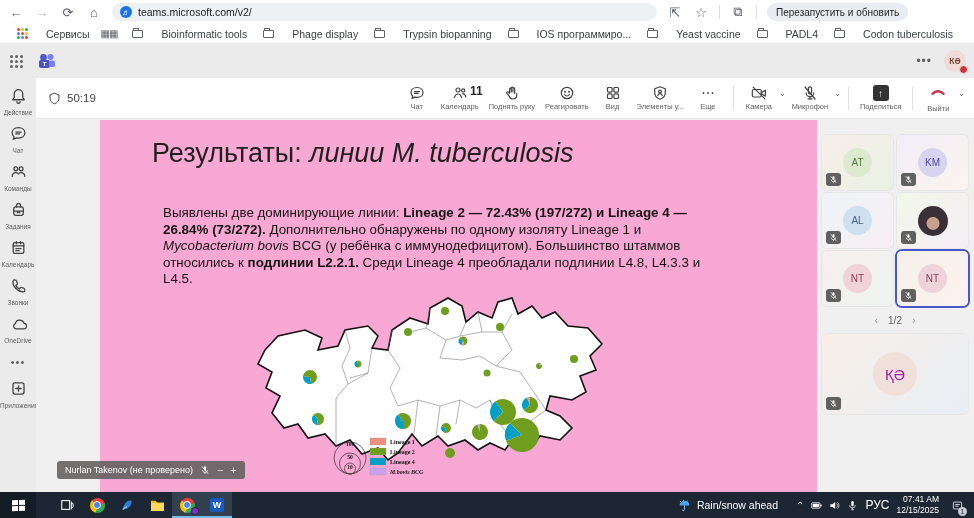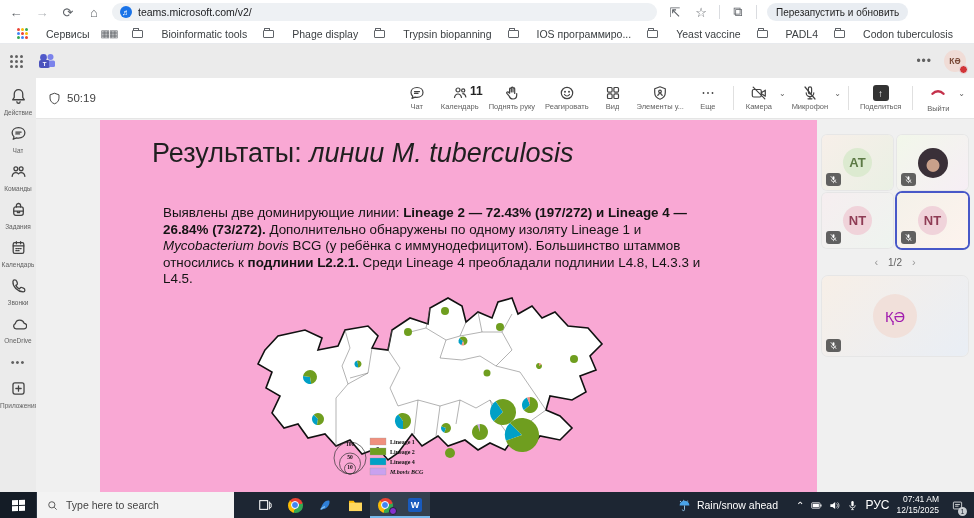--- a/index.html
+++ b/index.html
@@ -78,21 +78,21 @@
   .tile { position:relative; width:71px; height:55px; border-radius:5px; overflow:hidden; display:flex; align-items:center; justify-content:center; box-shadow:0 0 0 1px rgba(0,0,0,.04); }
   .tile.g0 { background:linear-gradient(135deg,#f7efe9,#eaf0e4); }
   .tile.g1 { background:linear-gradient(135deg,#f1eefa,#fdf4ee); }
   .tile.g2 { background:linear-gradient(135deg,#fdf2ef,#e9f2f3); }
   .tile.g3 { background:linear-gradient(135deg,#eef4f8,#f7eef2); }
   .tile.g4 { background:linear-gradient(135deg,#f2f7ea,#f6eef5); }
   .tile.g5 { background:linear-gradient(135deg,#eef1fb,#f6f0e8); }
   .tile.g6 { background:linear-gradient(135deg,#f6eef0,#eef4ef); }
   .tile.g7 { background:linear-gradient(135deg,#f4f1e9,#fdf3ee); }
   .tile.selected { box-shadow:0 0 0 2px #4858c8; }
-  .t-avatar { width:29px; height:29px; border-radius:50%; display:flex; align-items:center; justify-content:center; font-size:13px; font-weight:bold; }
+  .t-avatar { width:29px; height:29px; border-radius:50%; display:flex; align-items:center; justify-content:center; font-size:10px; font-weight:normal; }
   .t-photo { width:30px; height:30px; border-radius:50%; background:radial-gradient(circle at 50% 58%, #c9a08a 0 26%, #3a3038 30% 72%, #24202a 100%); }
   .mute-badge { position:absolute; left:4px; bottom:4px; width:15px; height:13px; border-radius:3px; background:rgba(70,70,70,.85); display:flex; align-items:center; justify-content:center; }
   .mute-badge svg { width:9px; height:9px; }
   .pager { display:flex; align-items:center; justify-content:center; gap:10px; color:#616161; font-size:10px; margin-top:8px; }
   .pager .arr { color:#9a9a9a; font-size:11px; }
   .spotlight { position:relative; margin-top:8px; width:146px; height:80px; border-radius:6px; background:linear-gradient(135deg,#f7efe7,#e9eef5); display:flex; align-items:center; justify-content:center; box-shadow:0 0 0 1px rgba(0,0,0,.04); }
   .spotlight .t-avatar { width:44px; height:44px; font-size:15px; font-weight:normal; }
 
   
   .taskbar { position:absolute; left:0; right:0; bottom:0; height:26px; background:#1d2633; display:flex; align-items:center; color:#fff; }
@@ -478,26 +478,56 @@
                   <text x="140" y="156" font-size="6" font-family="Liberation Serif,serif" font-weight="bold" fill="#111">Lineage 1</text>
                   <rect x="120" y="160" width="16" height="7" fill="#6f9e1f" stroke="#999" stroke-width="0.3"></rect>
                   <text x="140" y="166" font-size="6" font-family="Liberation Serif,serif" font-weight="bold" fill="#111">Lineage 2</text>
                   <rect x="120" y="170" width="16" height="7" fill="#00a0c6" stroke="#999" stroke-width="0.3"></rect>
                   <text x="140" y="176" font-size="6" font-family="Liberation Serif,serif" font-weight="bold" fill="#111">Lineage 4</text>
                   <rect x="120" y="180" width="16" height="7" fill="#c9a1ef" stroke="#999" stroke-width="0.3"></rect>
                   <text x="140" y="186" font-size="6" font-family="Liberation Serif,serif" font-weight="bold" fill="#111" font-style="italic">M.bovis BCG</text>
                 </g>
               </svg>
           </div>
+          <div class="presenter-pill">
+            <span>Nurlan Takenov (не проверено)</span>
+            <svg viewBox="0 0 16 16">
+                <rect x="6.3" y="2" width="3.4" height="7" rx="1.7" fill="#fff"></rect>
+                <path d="M4 8a4 4 0 0 0 8 0M8 12v2.5" stroke="#fff" stroke-width="1.2" fill="none"></path>
+                <line x1="3" y1="2" x2="13" y2="14" stroke="#fff" stroke-width="1.3"></line>
+              </svg>
+            <span class="pill-btn">−</span>
+            <span class="pill-btn">+</span>
+          </div>
         </div>
 
         <div class="rpanel">
           <div class="tiles" id="tiles">
               <div class="tile g0">
                 <span class="t-avatar" style="background:#dcead0;color:#5c7a45">AT</span>
+                <span class="mute-badge">
+                  <svg viewBox="0 0 16 16">
+                    <rect x="6.3" y="2" width="3.4" height="7" rx="1.7" fill="#fff"></rect>
+                    <path d="M4 8a4 4 0 0 0 8 0M8 12v2.5" stroke="#fff" stroke-width="1.2" fill="none"></path>
+                    <line x1="3" y1="2" x2="13" y2="14" stroke="#fff" stroke-width="1.3"></line>
+                  </svg>
+                </span>
+              </div>
+              <div class="tile g1">
+                <span class="t-avatar" style="background:#d8d3ee;color:#50489b">KM</span>
+                <span class="mute-badge">
+                  <svg viewBox="0 0 16 16">
+                    <rect x="6.3" y="2" width="3.4" height="7" rx="1.7" fill="#fff"></rect>
+                    <path d="M4 8a4 4 0 0 0 8 0M8 12v2.5" stroke="#fff" stroke-width="1.2" fill="none"></path>
+                    <line x1="3" y1="2" x2="13" y2="14" stroke="#fff" stroke-width="1.3"></line>
+                  </svg>
+                </span>
+              </div>
+              <div class="tile g3">
+                <span class="t-avatar" style="background:#cfe0ee;color:#41678e">AL</span>
                 <span class="mute-badge">
                   <svg viewBox="0 0 16 16">
                     <rect x="6.3" y="2" width="3.4" height="7" rx="1.7" fill="#fff"></rect>
                     <path d="M4 8a4 4 0 0 0 8 0M8 12v2.5" stroke="#fff" stroke-width="1.2" fill="none"></path>
                     <line x1="3" y1="2" x2="13" y2="14" stroke="#fff" stroke-width="1.3"></line>
                   </svg>
                 </span>
               </div>
               <div class="tile g4">
                 <span class="t-photo"></span>
@@ -552,27 +582,20 @@
 
   <div class="taskbar">
     <div class="tb-start">
       <span class="winlogo">
           <i></i>
           <i></i>
           <i></i>
           <i></i>
         </span>
     </div>
-    <div class="tb-search">
-      <svg width="11" height="11" viewBox="0 0 16 16">
-          <circle cx="7" cy="7" r="4.5" fill="none" stroke="#555" stroke-width="1.4"></circle>
-          <line x1="10.5" y1="10.5" x2="14" y2="14" stroke="#555" stroke-width="1.4"></line>
-        </svg>
-      <span>Type here to search</span>
-    </div>
     <div class="tb-icons">
       <div class="tb-ic">
         <svg width="14" height="14" viewBox="0 0 16 16">
             <rect x="2" y="3" width="9" height="10" fill="none" stroke="#fff" stroke-width="1.2"></rect>
             <path d="M13 4v9M13.5 5.5l1.5 1v4l-1.5 1" stroke="#fff" stroke-width="1.1" fill="none"></path>
           </svg>
       </div>
       <div class="tb-ic">
           <span class="chrome-ball"></span>
         </div>

